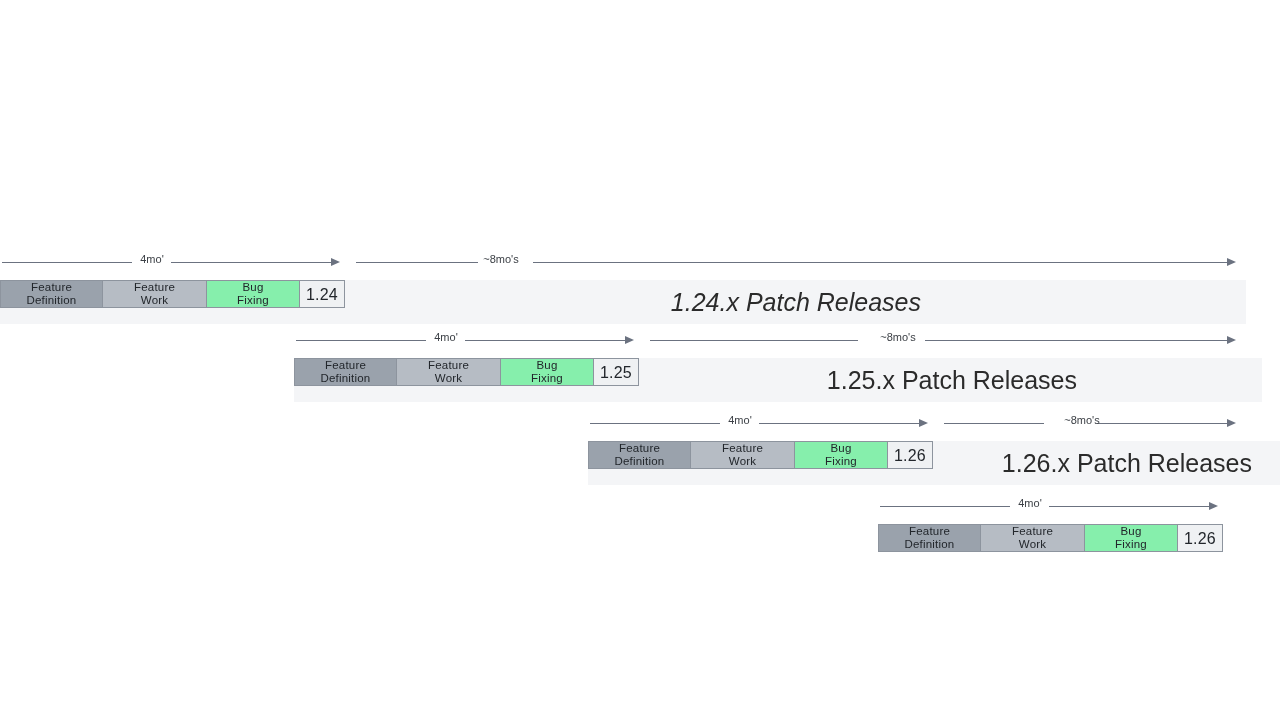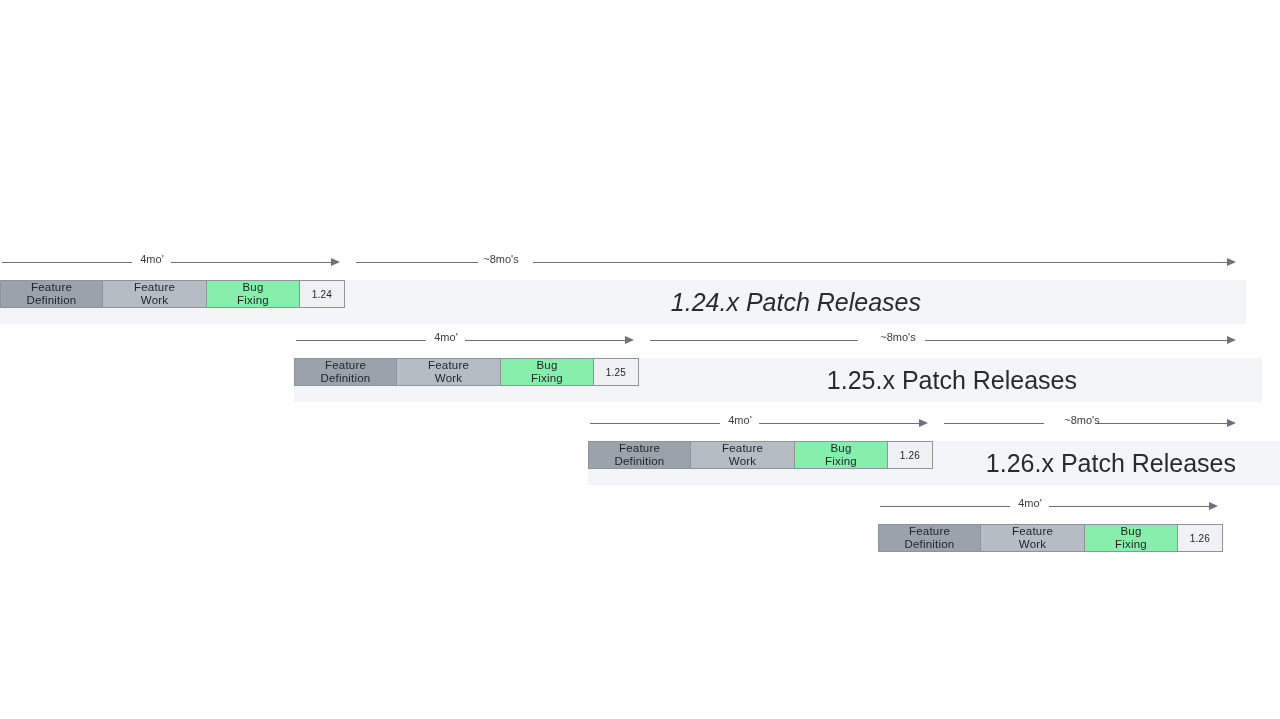--- a/index.html
+++ b/index.html
@@ -43,21 +43,21 @@
     height: 44px;
     line-height: 44px;
     padding-right: 26px;
     color: #2b2b2b;
     font-size: 25px;
     font-family: "Liberation Sans", sans-serif;
     white-space: nowrap;
   }
   .patch-band.r1 .patch-band-label { padding-right: 325px; font-style: italic; }
   .patch-band.r2 .patch-band-label { padding-right: 185px; }
-  .patch-band.r3 .patch-band-label { padding-right: 44px; }
+  .patch-band.r3 .patch-band-label { padding-right: 28px; }
 
   
   .phases {
     position: absolute;
     top: 30px;
     display: flex;
     height: 28px;
   }
   .phase {
     box-sizing: border-box;
@@ -70,21 +70,21 @@
     font-size: 11.5px;
     line-height: 13px;
     text-align: center;
     letter-spacing: .2px;
   }
   .phase + .phase { border-left: none; }
   .phase .ln { display: block; white-space: nowrap; }
   .phase.definition { background: #9aa2ac; width: 103px; }
   .phase.work       { background: #b6bcc4; width: 104px; }
   .phase.bugfix     { background: #86efac; width: 93px; }
-  .phase.version    { background: #eff1f3; width: 45px; font-size: 10px; }
+  .phase.version    { background: #eff1f3; width: 45px; font-size: 16px; }
 
   
   .measure {
     position: absolute;
     height: 26px;
     top: 0;
   }
   .measure .bar {
     position: absolute;
     top: 12px;

